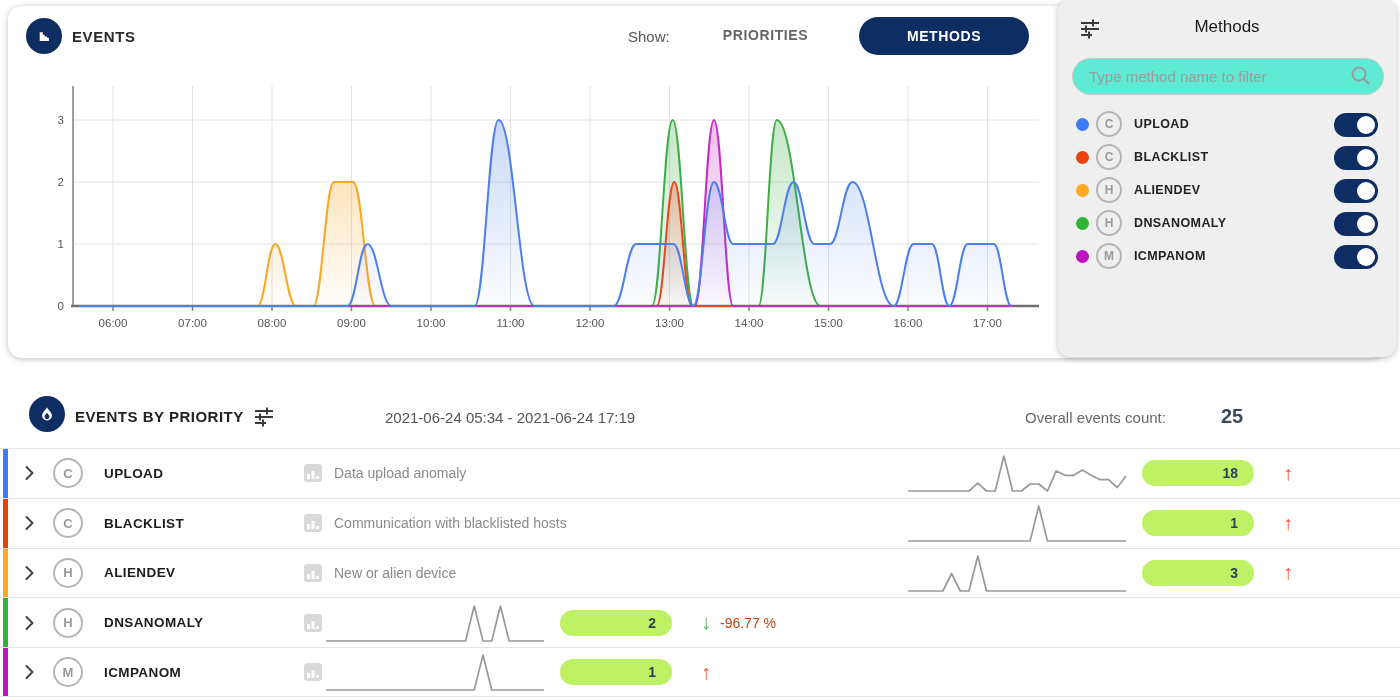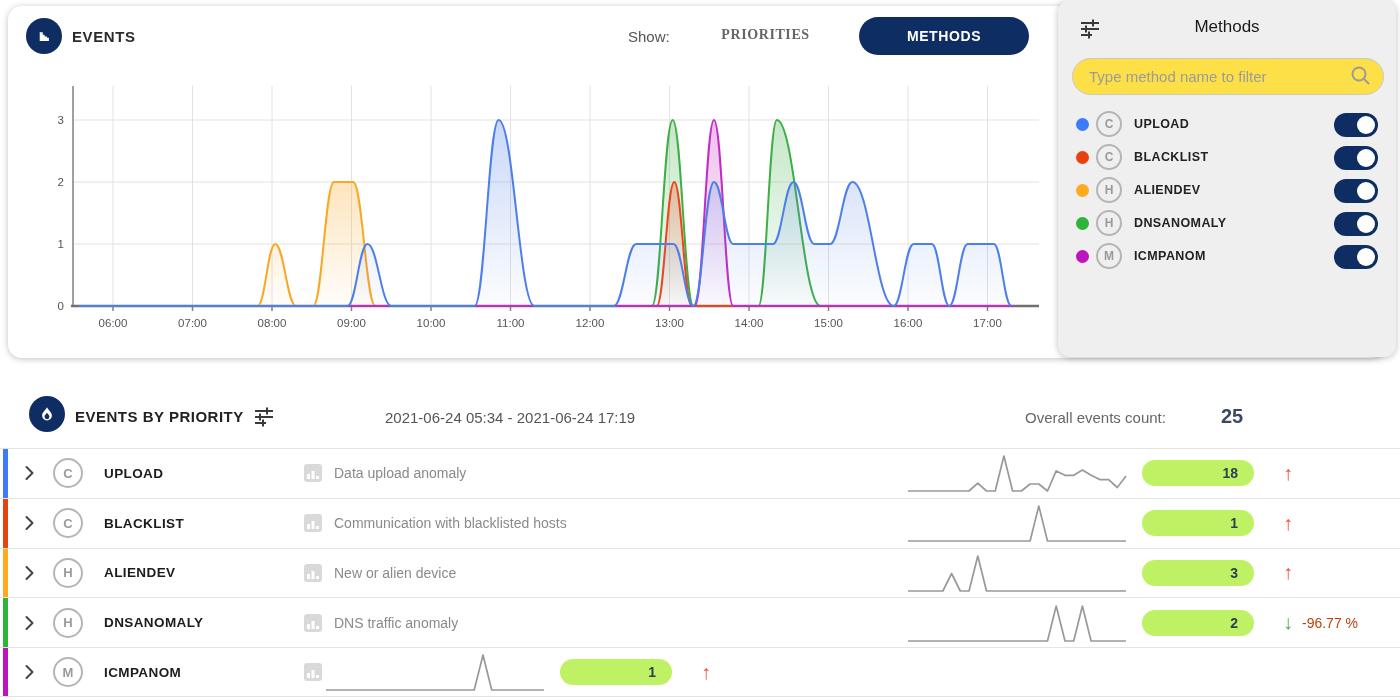--- a/index.html
+++ b/index.html
@@ -9,34 +9,34 @@
   
   .events-card { position:absolute; left:8px; top:6px; width:1377px; height:352px;
                  background:#fff; border-radius:14px; box-shadow:0 1px 6px rgba(0,0,0,.25); }
   .card-icon { position:absolute; left:18px; top:12px; width:36px; height:36px; border-radius:50%;
                background:#0e2d62; display:flex; align-items:center; justify-content:center; }
   .events-title { position:absolute; left:64px; top:22px; font-size:15px; font-weight:bold;
                   color:#2b2b2b; letter-spacing:.6px; }
   .show-label { position:absolute; left:620px; top:22px; font-size:15px; color:#555; }
   .tab-plain { position:absolute; left:705px; top:21px; width:105px; text-align:center;
                font-size:14px; font-weight:bold; color:#666; letter-spacing:.6px; cursor:pointer;
-               background:none; border:none; font-family:Liberation Serif, serif; }
+               background:none; border:none; font-family:Liberation Sans, sans-serif; }
   .tab-pill { position:absolute; left:851px; top:11px; width:170px; height:38px; border-radius:19px;
               background:#0e2d62; color:#fff; font-size:14px; font-weight:bold; letter-spacing:.6px;
               border:none; cursor:pointer; font-family:inherit; }
 
   
   .methods-panel { position:absolute; left:1058px; top:0; width:338px; height:357px;
                    background:#efefef; border-radius:12px; box-shadow:0 1px 6px rgba(0,0,0,.25); z-index:5; }
   .methods-title { position:absolute; left:0; top:17px; width:100%; text-align:center;
                    font-size:17px; color:#1a1a1a; }
   .tune-btn { position:absolute; left:20px; top:16px; width:24px; height:24px; cursor:pointer; }
   .search-wrap { position:absolute; left:14px; top:58px; width:312px; height:37px; }
   .search-input { width:100%; height:100%; border:1px solid #c9c9c9; border-radius:19px;
-                  background:#fde047; padding:0 40px 0 16px; font-size:15px; color:#333;
+                  background:#5eead4; padding:0 40px 0 16px; font-size:15px; color:#333;
                   font-family:inherit; outline:none; }
   .search-input::placeholder { color:#9b9b9b; }
   .search-icon { position:absolute; right:12px; top:7px; }
   .method-item { position:absolute; left:0; width:100%; height:33px; }
   .m-dot { position:absolute; left:18px; top:10px; width:13px; height:13px; border-radius:50%; }
   .ring { border:2px solid #b5b5b5; border-radius:50%; color:#9a9a9a; font-weight:bold;
           display:flex; align-items:center; justify-content:center; background:transparent; }
   .m-ring { position:absolute; left:38px; top:3px; width:26px; height:26px; font-size:12px; }
   .m-label { position:absolute; left:76px; top:9px; font-size:12.5px; font-weight:bold;
              color:#222; letter-spacing:.4px; }
@@ -343,21 +343,20 @@
       </span>
       <span class="ring p-ring">H</span>
       <span class="p-name">DNSANOMALY</span>
       <span class="desc-icon">
         <svg width="12" height="10" viewBox="0 0 12 10">
           <rect x="0" y="5" width="3" height="5" fill="#fff"></rect>
           <rect x="4.5" y="2" width="3" height="8" fill="#fff"></rect>
           <rect x="9" y="7" width="3" height="3" fill="#fff"></rect>
         </svg>
       </span>
-      <span class="p-desc">DNS traffic anomaly</span>
       <span class="spark"><svg width="230" height="46" viewBox="0 0 230 46">
           <polyline points="4.0,41.0 12.7,41.0 21.4,41.0 30.2,41.0 38.9,41.0 47.6,41.0 56.3,41.0 65.0,41.0 73.8,41.0 82.5,41.0 91.2,41.0 99.9,41.0 108.6,41.0 117.4,41.0 126.1,41.0 134.8,41.0 143.5,41.0 152.2,6.0 161.0,41.0 169.7,41.0 178.4,6.0 187.1,41.0 195.8,41.0 204.6,41.0 213.3,41.0 222.0,41.0" fill="none" stroke="#999999" stroke-width="1.7" stroke-linejoin="round"></polyline>
         </svg></span>
       <span class="count-pill">2</span>
       <span class="trend down">↓</span>
       <span class="pct">-96.77 %</span>
     </div>
     <div class="p-row">
       <span class="strip" style="background: rgb(189, 20, 189);"></span>
       <span class="chev">

